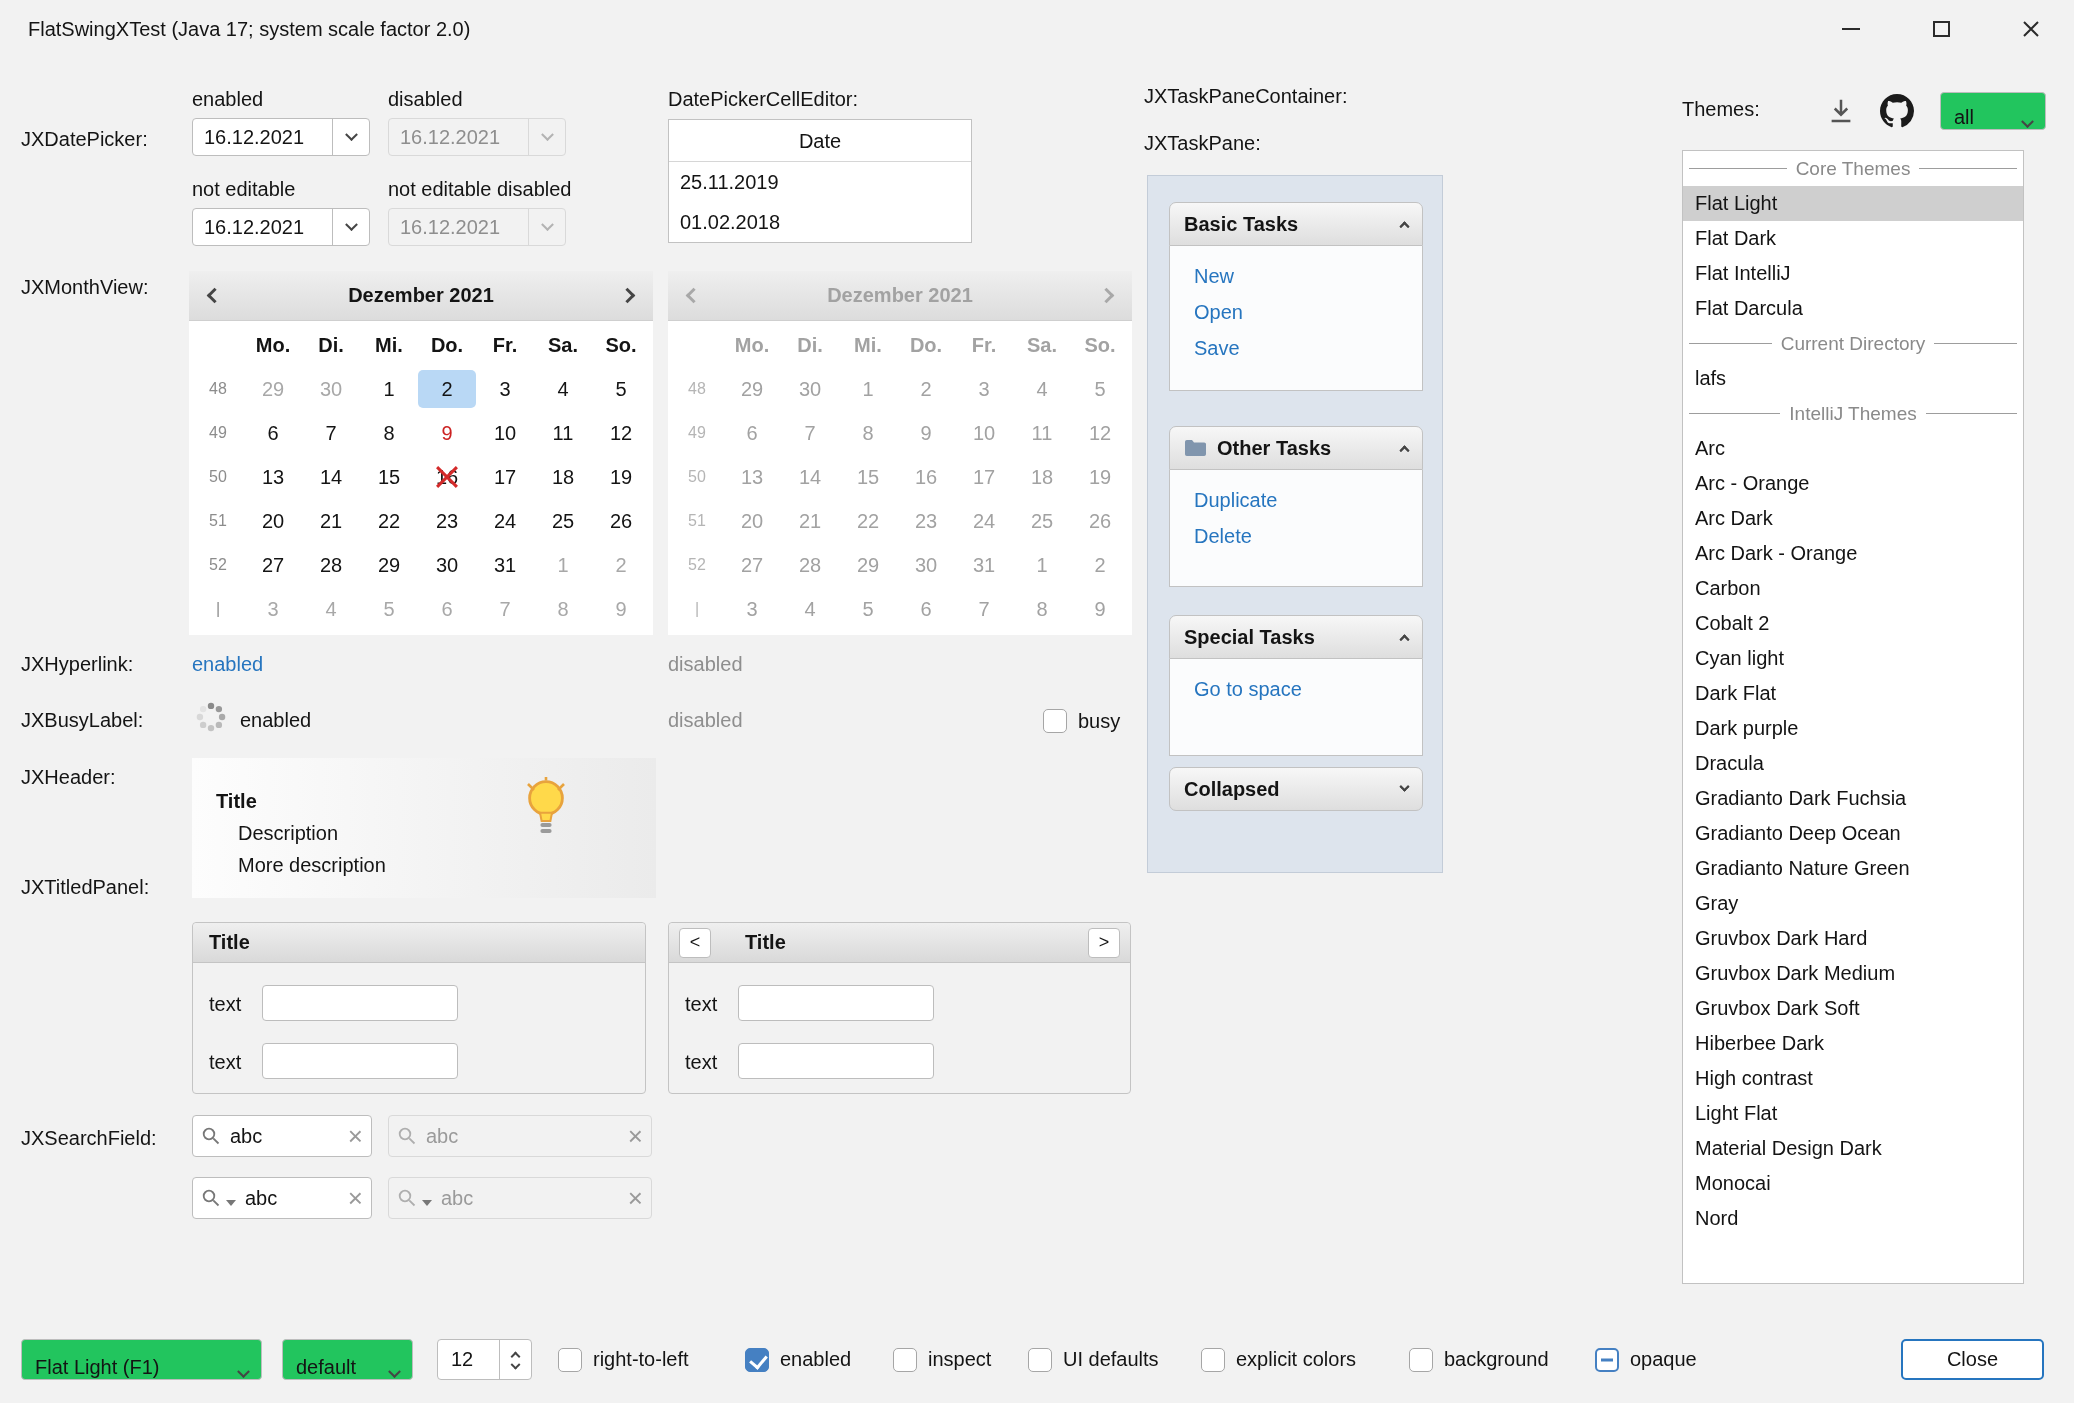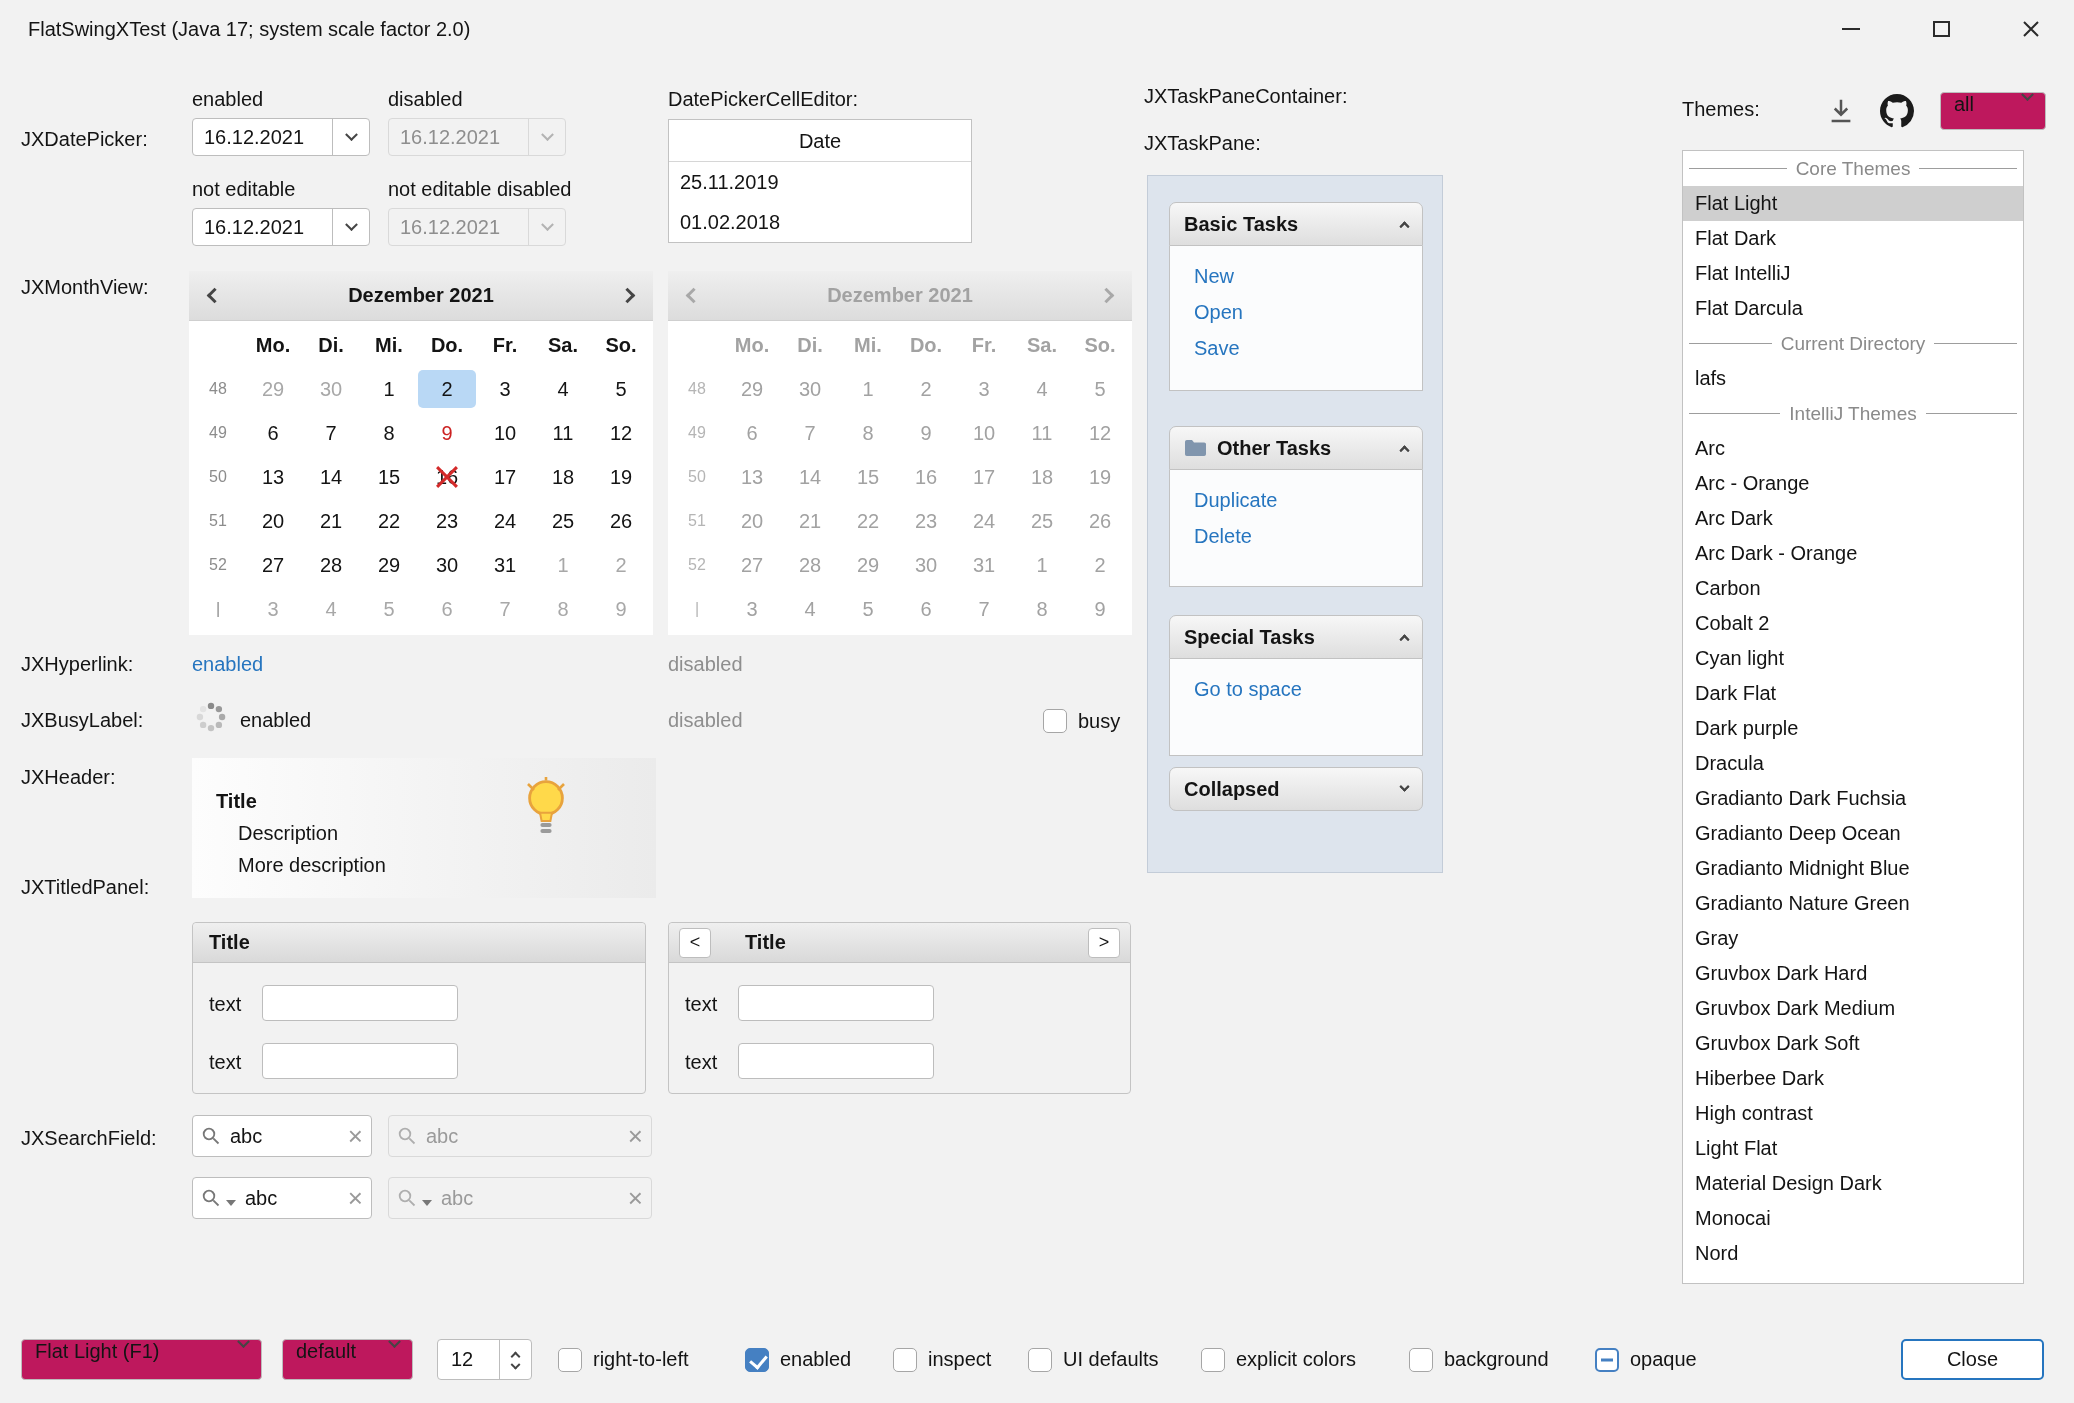--- a/index.html
+++ b/index.html
@@ -92,21 +92,21 @@
   .dbl-chev .chev.u:first-child { margin-top:4px; }
 
   
   .themes-list { position:absolute; left:1682px; top:150px; width:342px; height:1134px; background:#fff; border:1px solid #c2c2c2; overflow:hidden; }
   .theme-item { height:35px; line-height:35px; padding-left:12px; white-space:nowrap; }
   .theme-item.selected { background:#cfcfcf; }
   .theme-sep { height:35px; display:flex; align-items:center; gap:9px; color:#8a8a8a; font-size:19px; padding:0 6px; white-space:nowrap; }
   .sep-line { flex:1; height:1px; background:#9d9d9d; }
 
   
-  .combo { position:absolute; height:41px; background:#be185d; border:1px solid #bdbdbd; border-radius:4px; display:flex; align-items:flex-start; justify-content:space-between; padding:0 13px; gap:10px; }
+  .combo { position:absolute; height:41px; background:#22c55e; border:1px solid #bdbdbd; border-radius:4px; display:flex; align-items:flex-end; justify-content:space-between; padding:0 13px; gap:10px; }
   .spinner { position:absolute; height:41px; background:#fff; border:1px solid #bdbdbd; border-radius:4px; display:flex; align-items:stretch; }
   .spinner .sp-val { flex:1; display:flex; align-items:center; padding-left:13px; }
   .spinner .sp-arrows { width:32px; border-left:1px solid #bdbdbd; display:flex; flex-direction:column; align-items:center; justify-content:center; gap:4px; }
   .btn-primary { position:absolute; height:41px; background:#fff; border:2px solid #2675bf; border-radius:5px; display:flex; align-items:center; justify-content:center; }
 
   
   .check { position:absolute; height:41px; display:flex; align-items:center; gap:11px; white-space:nowrap; }
   .cb { width:24px; height:24px; background:#fff; border:1.5px solid #a6a6a6; border-radius:5px; position:relative; flex:0 0 auto; }
   .cb.on { background:#4580c2; border-color:#4580c2; }
   .cb.on::after { content:""; position:absolute; left:7px; top:3px; width:8px; height:13px; border-right:3px solid #fff; border-bottom:3px solid #fff; transform:rotate(40deg); }
@@ -518,21 +518,20 @@
       <div class="theme-item">Arc Dark</div>
       <div class="theme-item">Arc Dark - Orange</div>
       <div class="theme-item">Carbon</div>
       <div class="theme-item">Cobalt 2</div>
       <div class="theme-item">Cyan light</div>
       <div class="theme-item">Dark Flat</div>
       <div class="theme-item">Dark purple</div>
       <div class="theme-item">Dracula</div>
       <div class="theme-item">Gradianto Dark Fuchsia</div>
       <div class="theme-item">Gradianto Deep Ocean</div>
-      <div class="theme-item">Gradianto Midnight Blue</div>
       <div class="theme-item">Gradianto Nature Green</div>
       <div class="theme-item">Gray</div>
       <div class="theme-item">Gruvbox Dark Hard</div>
       <div class="theme-item">Gruvbox Dark Medium</div>
       <div class="theme-item">Gruvbox Dark Soft</div>
       <div class="theme-item">Hiberbee Dark</div>
       <div class="theme-item">High contrast</div>
       <div class="theme-item">Light Flat</div>
       <div class="theme-item">Material Design Dark</div>
       <div class="theme-item">Monocai</div>

